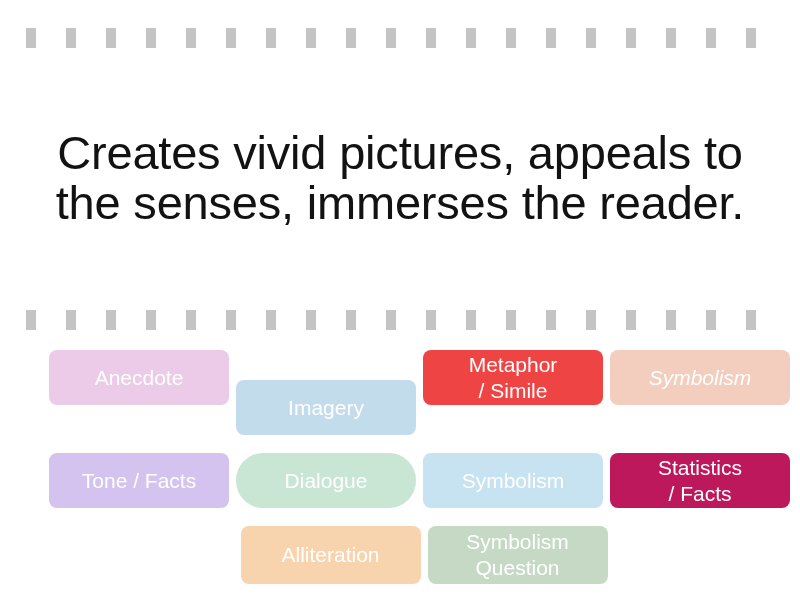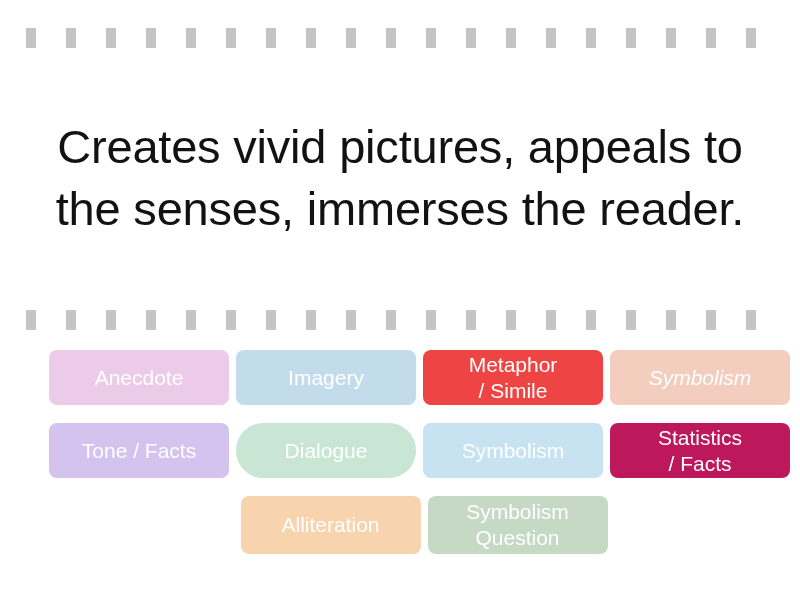--- a/index.html
+++ b/index.html
@@ -46,21 +46,21 @@
     height: 244px;
     display: flex;
     align-items: center;
     justify-content: center;
   }
   .prompt-text {
     width: 700px;
     text-align: center;
     color: #121212;
     font-size: 47px;
-    line-height: 62px;
+    line-height: 50px;
     font-weight: 400;
     letter-spacing: -0.2px;
   }
 
   
   .tile-grid {
     position: absolute;
     left: 16px;
     top: 350px;
     width: 800px;
@@ -142,21 +142,21 @@
     <span class="dash" style="background: rgb(196, 196, 196);"></span>
     <span class="dash" style="background: rgb(196, 196, 196);"></span>
     <span class="dash" style="background: rgb(196, 196, 196);"></span>
     <span class="dash" style="background: rgb(196, 196, 196);"></span>
     <span class="dash" style="background: rgb(196, 196, 196);"></span>
   </div>
 
 <div class="tile-grid" id="tile-grid">
     <div class="tile-row">
       <div class="tile" style="background: rgb(236, 203, 232);">Anecdote</div>
-      <div class="tile" style="background: rgb(195, 220, 236);">Imagery</div>
+      <div class="tile" style="background: rgb(195, 220, 236); margin-top: 30px;">Imagery</div>
       <div class="tile" style="background: #ef4444;">Metaphor
 / Simile</div>
       <div class="tile" style="background: rgb(243, 205, 189); font-style: italic;">Symbolism</div>
     </div>
     <div class="tile-row">
       <div class="tile" style="background: rgb(211, 195, 238);">Tone / Facts</div>
       <div class="tile" style="background: rgb(201, 229, 211); border-radius: 27px;">Dialogue</div>
       <div class="tile" style="background: rgb(199, 226, 240);">Symbolism</div>
       <div class="tile" style="background: #be185d;">Statistics
 / Facts</div>

